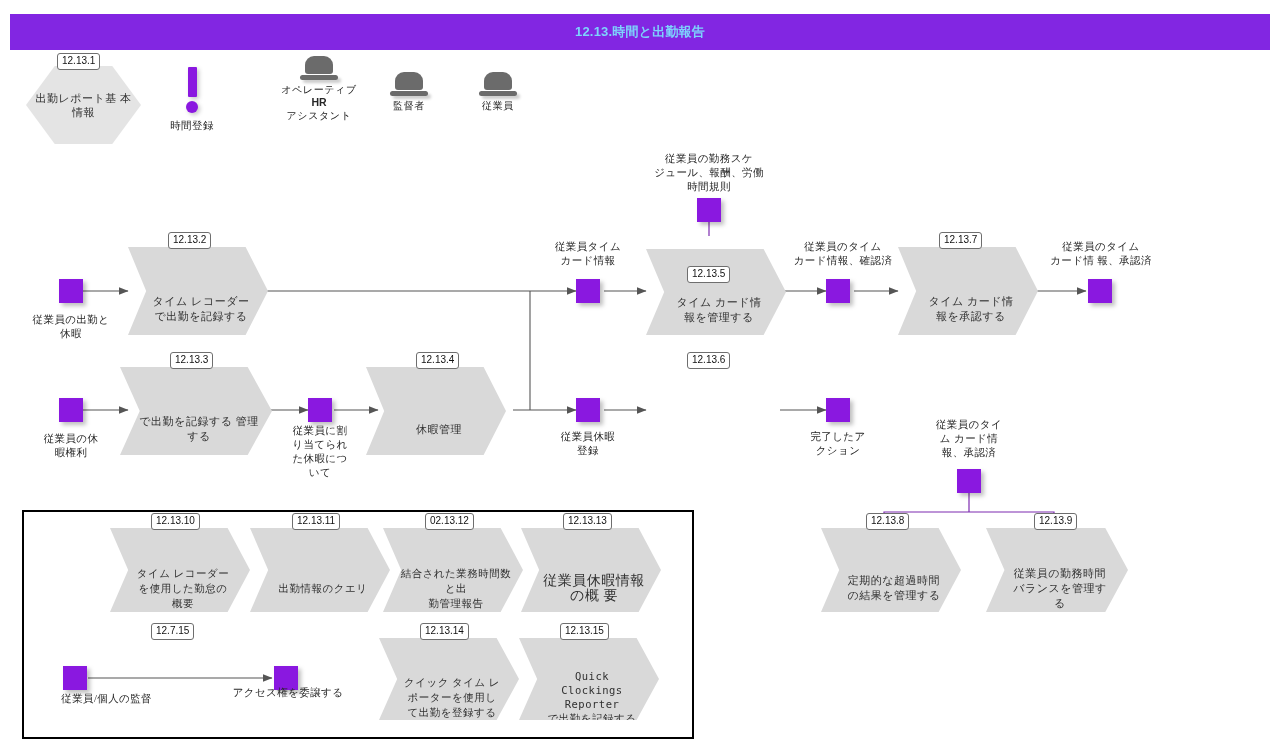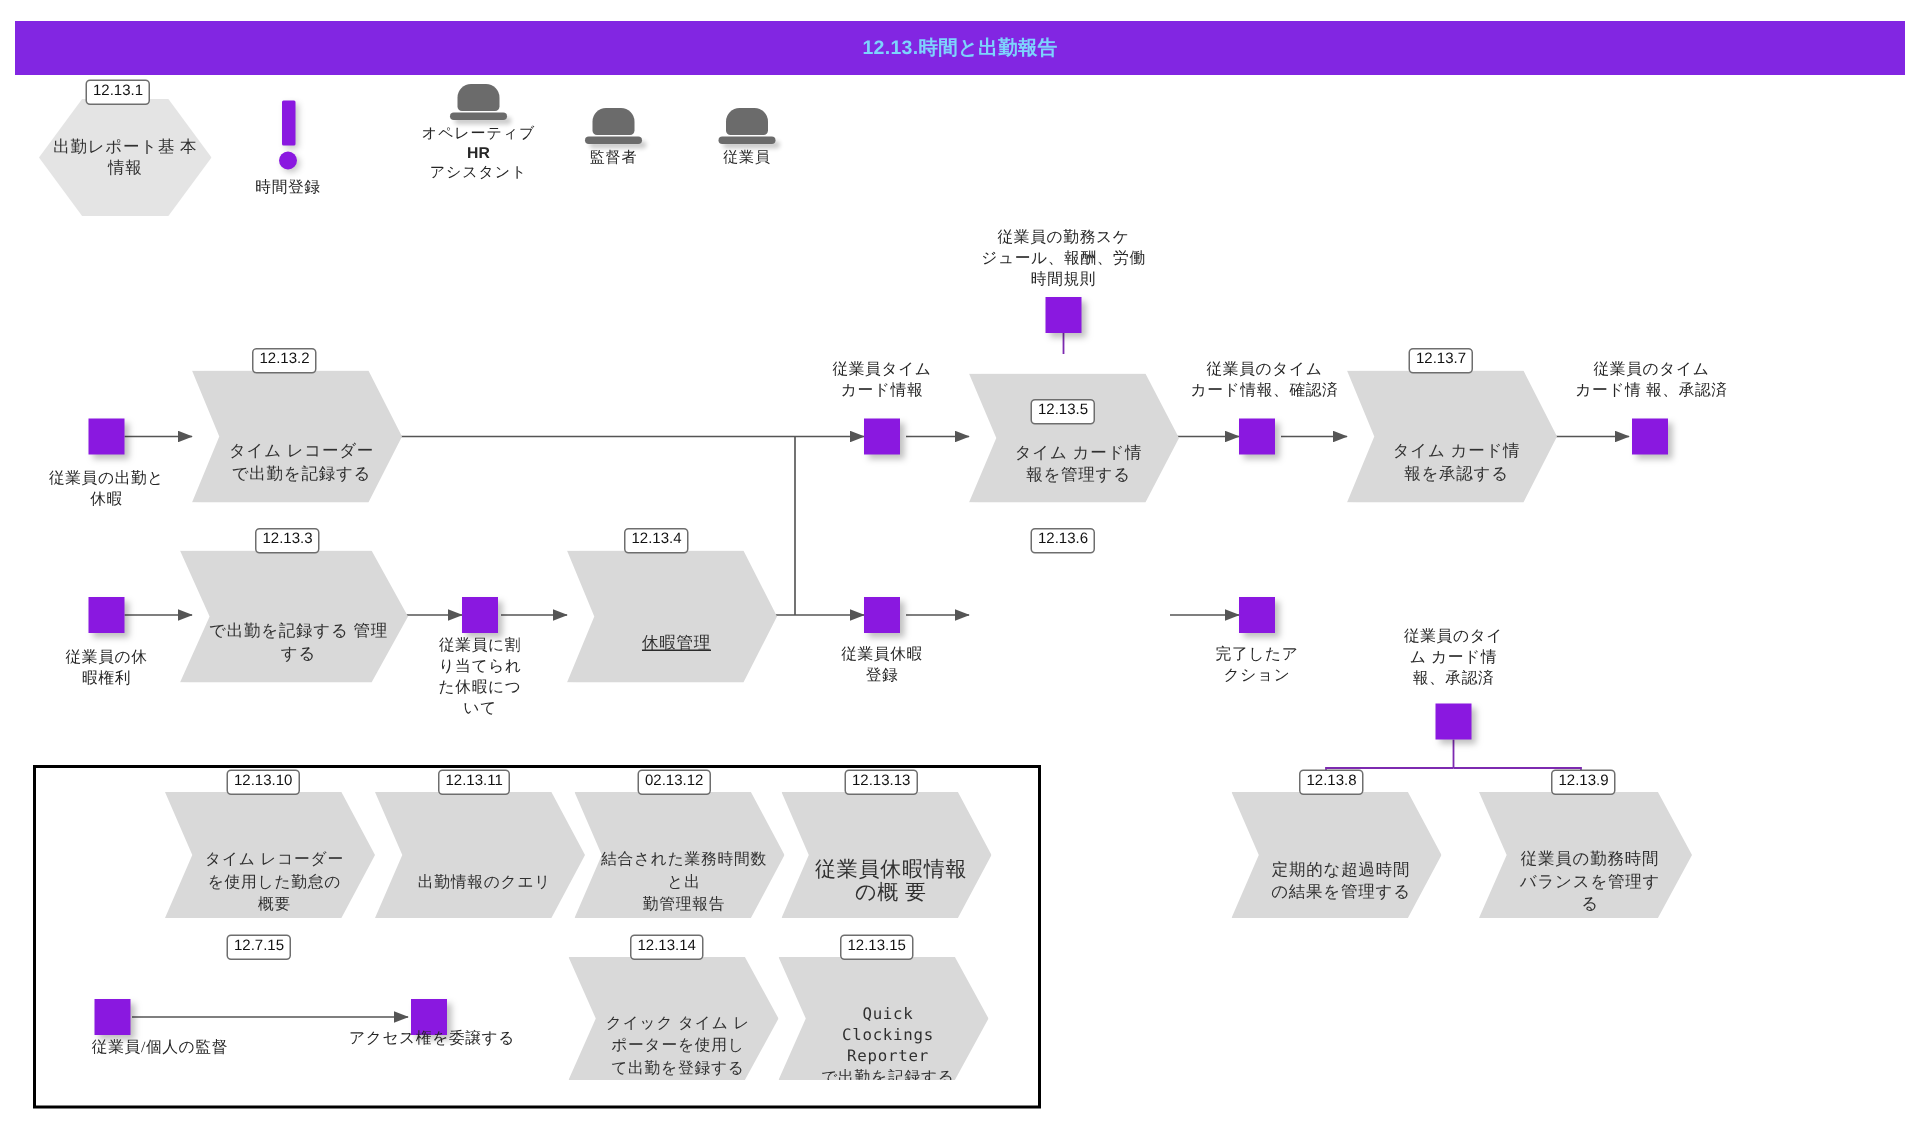--- a/index.html
+++ b/index.html
@@ -270,21 +270,21 @@
     <span class="lbl" style="padding:0 10px 0 16px;">で出勤を記録する 管理する</span>
   </div>
 
   <div class="dsq" style="left:308px;top:398px;"></div>
   <div class="cap" style="left:288px;top:424px;width:64px;white-space:pre-line;">従業員に割
 り当てられ
 た休暇につ
 いて</div>
 
   <div class="tag" style="left:404px;top:352px;margin-left:12px;">12.13.4</div>
-  <div class="proc" style="left:378px;top:367px;width:140px;height:88px;text-decoration:underline;">
+  <div class="proc" style="left:366px;top:367px;width:140px;height:88px;">
     <span class="lbl">休暇管理</span>
   </div>
 
   <div class="dsq" style="left:576px;top:398px;"></div>
   <div class="cap" style="left:545px;top:430px;width:86px;white-space:pre-line;">従業員休暇
 登録</div>
 
   <div class="tag" style="left:687px;top:352px;">12.13.6</div>
 
   <div class="dsq" style="left:826px;top:398px;"></div>

